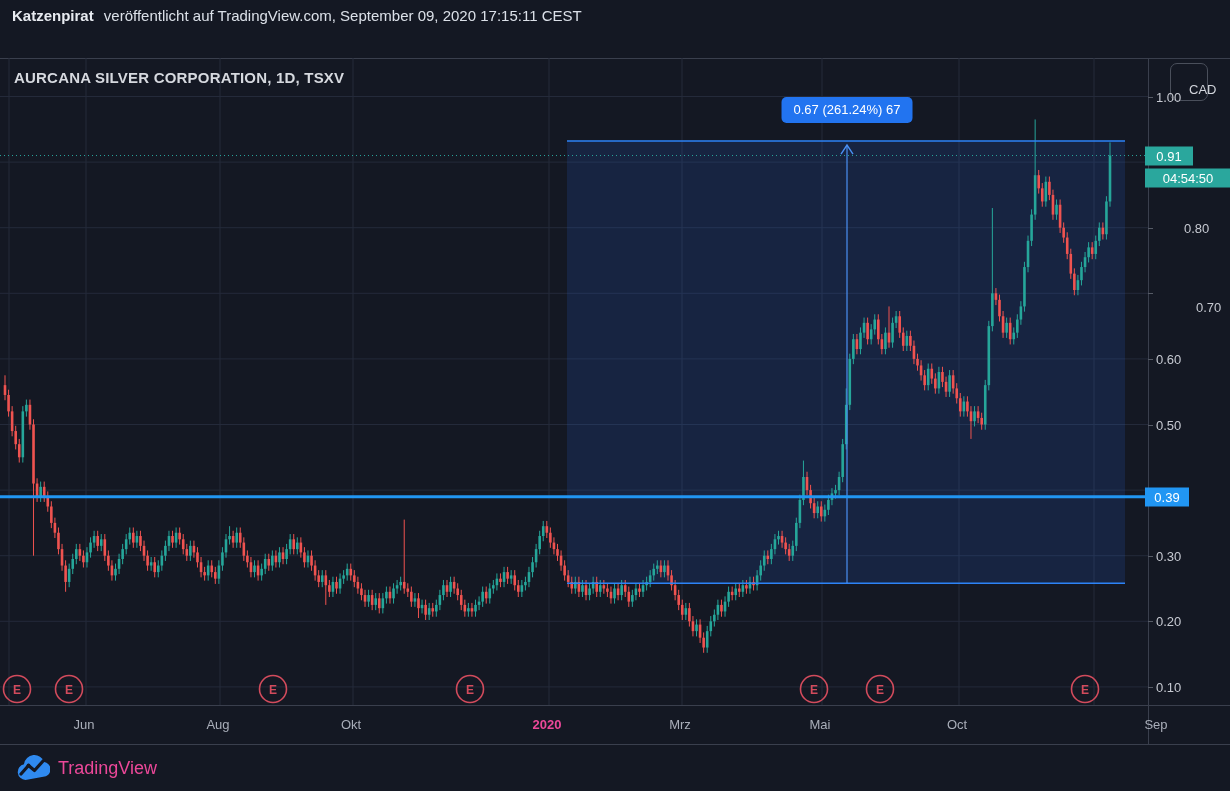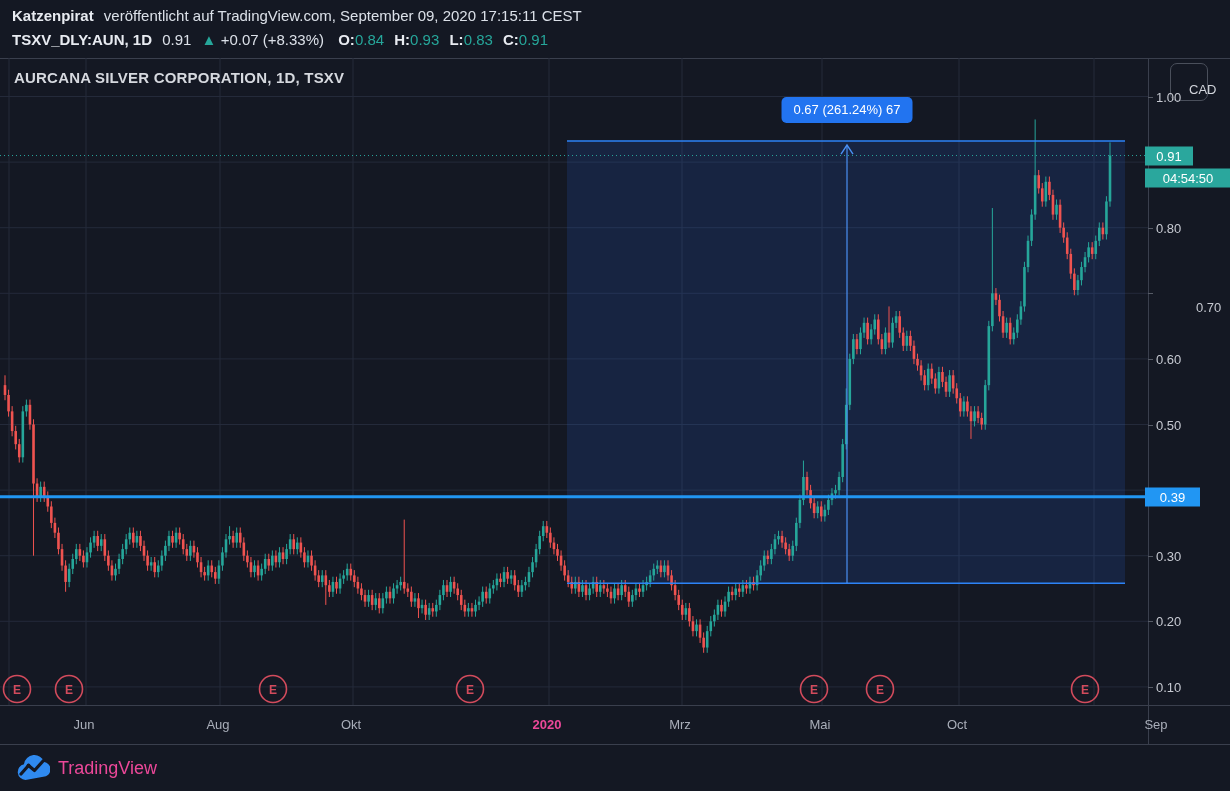--- a/index.html
+++ b/index.html
@@ -43,30 +43,20 @@
 </style>
 </head>
 <body>
 
 <div class="stage">
 
   <div class="hdr">
     <div class="hline1">
       <span class="b">Katzenpirat</span>
       <span class="sp">veröffentlicht auf TradingView.com, September 09, 2020 17:15:11 CEST</span>
-    </div>
-    <div class="hline2">
-      <span class="b">TSXV_DLY:AUN, 1D</span>
-      <span class="sp">0.91</span>
-      <span class="teal sp">▲</span>
-      <span>+0.07 (+8.33%)</span>
-      <span class="b spl">O:</span><span class="teal">0.84</span>
-      <span class="b sp">H:</span><span class="teal">0.93</span>
-      <span class="b sp">L:</span><span class="teal">0.83</span>
-      <span class="b sp">C:</span><span class="teal">0.91</span>
     </div>
   </div>
 
   <div class="hborder" style="top:58px;width:1230px;"></div>
   <div class="hborder" style="top:705px;width:1230px;"></div>
   <div class="hborder" style="top:744px;width:1230px;"></div>
   <div class="vborder" style="left:1148px;top:58px;height:687px;"></div>
 
   <div class="chart-area">
     <svg id="chart-svg" width="1148" height="647">
@@ -735,38 +725,38 @@
       </svg>
     <div class="chart-title">AURCANA SILVER CORPORATION, 1D, TSXV</div>
     <div class="measure-label" id="measure-label" style="left: 847px; top: 39px;">0.67 (261.24%) 67</div>
   </div>
 
   <div class="price-axis">
     <button class="cad-btn">CAD</button>
     <div id="price-ticks">
         <div class="ptick" style="top: 38.5px;">1.00</div>
         <div class="tickdash" style="top: 39px;"></div>
-        <div class="ptick" style="top: 169.7px;">0.80</div>
+        <div class="ptick" style="top: 169.7px; margin-left: 28px;">0.80</div>
         <div class="tickdash" style="top: 170px;"></div>
         <div class="ptick" style="top: 249px; margin-left: 40px;">0.70</div>
         <div class="tickdash" style="top: 235px;"></div>
         <div class="ptick" style="top: 300.9px;">0.60</div>
         <div class="tickdash" style="top: 301px;"></div>
         <div class="ptick" style="top: 366.5px;">0.50</div>
         <div class="tickdash" style="top: 367px;"></div>
         <div class="ptick" style="top: 497.7px;">0.30</div>
         <div class="tickdash" style="top: 498px;"></div>
         <div class="ptick" style="top: 563.3px;">0.20</div>
         <div class="tickdash" style="top: 563px;"></div>
         <div class="ptick" style="top: 628.9px;">0.10</div>
         <div class="tickdash" style="top: 629px;"></div>
       </div>
     <div class="pbox tealbg" id="box-last" style="width: 48px; top: 97.54px;">0.91</div>
     <div class="pbox tealbg" id="box-countdown" style="width: 86px; top: 119.54px;">04:54:50</div>
-    <div class="pbox bluebg" id="box-line" style="width: 55px; top: 438.66px;">0.39</div>
+    <div class="pbox bluebg" id="box-line" style="width: 44px; top: 438.66px;">0.39</div>
   </div>
 
   <div class="time-axis">
     <div id="month-labels">
         <div class="mlabel" style="left: 84px;">Jun</div>
         <div class="mlabel" style="left: 218px;">Aug</div>
         <div class="mlabel" style="left: 351px;">Okt</div>
         <div class="mlabel bold" style="left: 547px;">2020</div>
         <div class="mlabel" style="left: 680px;">Mrz</div>
         <div class="mlabel" style="left: 820px;">Mai</div>

